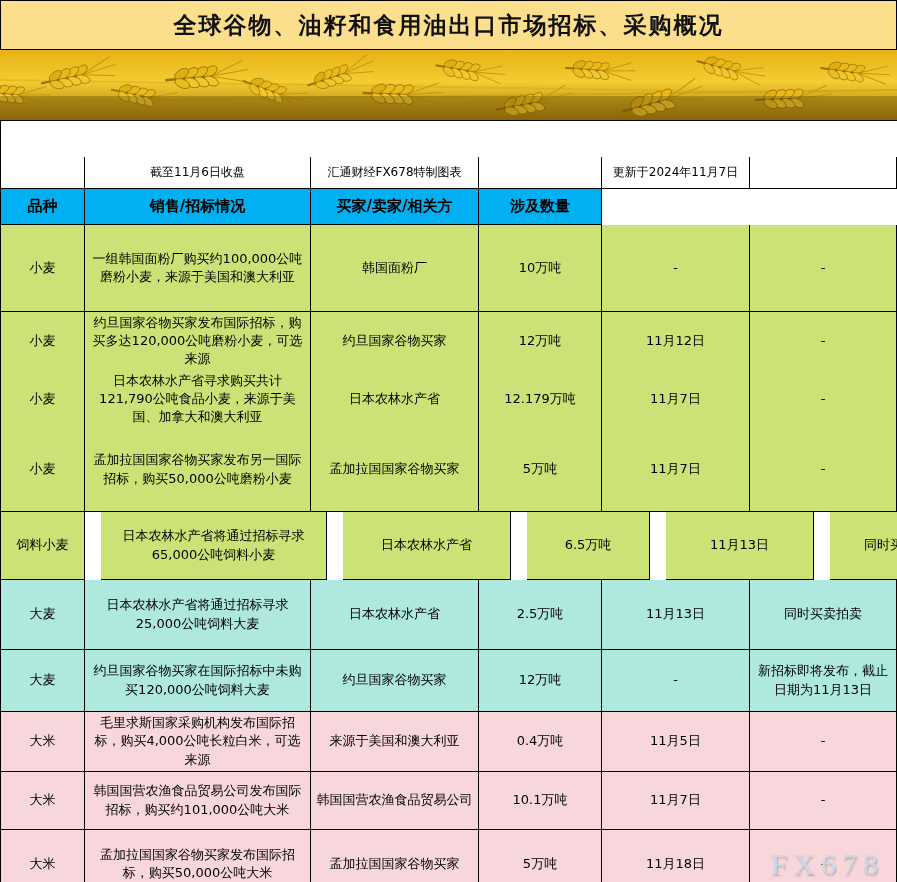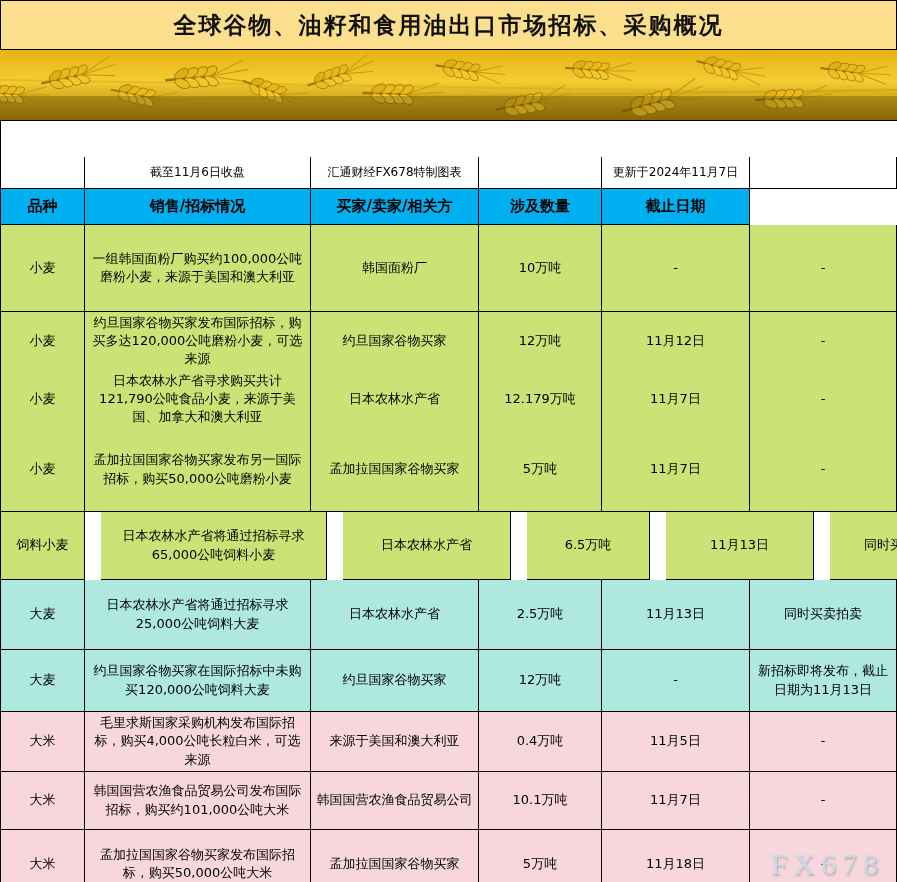--- a/index.html
+++ b/index.html
@@ -110,21 +110,20 @@
       <div class="cell"></div>
       <div class="cell">更新于2024年11月7日</div>
       <div class="cell"></div>
     </div>
 
     <div class="grid-row header-row">
       <div class="cell">品种</div>
       <div class="cell">销售/招标情况</div>
       <div class="cell">买家/卖家/相关方</div>
       <div class="cell">涉及数量</div>
-      <div class="cell">截止日期</div>
     </div>
 
     <div class="grid-row grp-green r1">
       <div class="cell">小麦</div>
       <div class="cell">一组韩国面粉厂购买约100,000公吨磨粉小麦，来源于美国和澳大利亚</div>
       <div class="cell">韩国面粉厂</div>
       <div class="cell">10万吨</div>
       <div class="cell">-</div>
       <div class="cell">-</div>
     </div>

